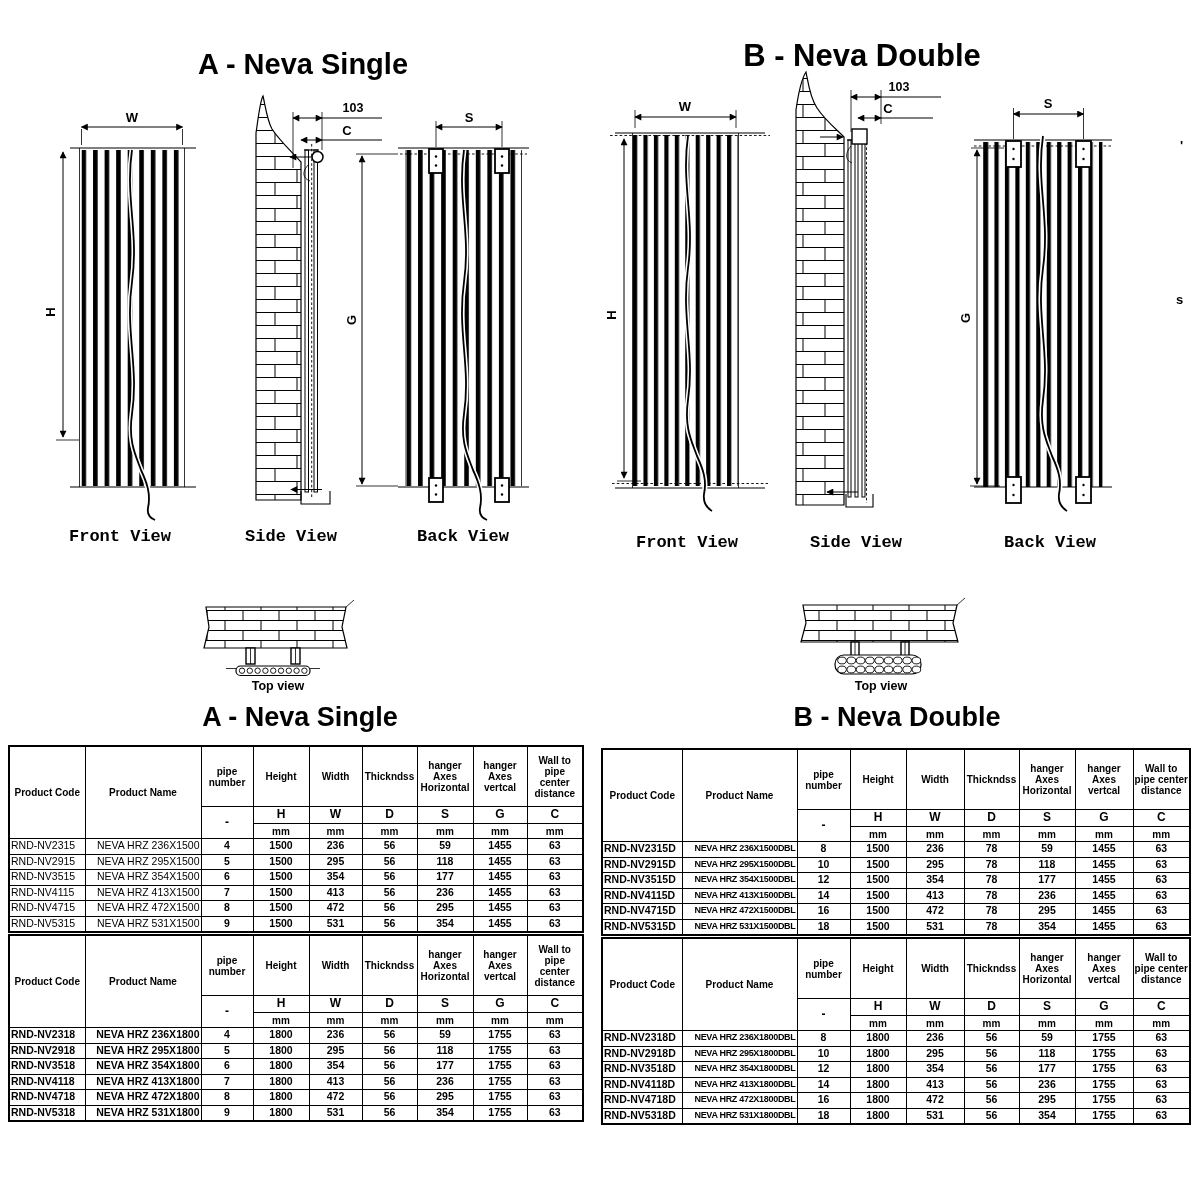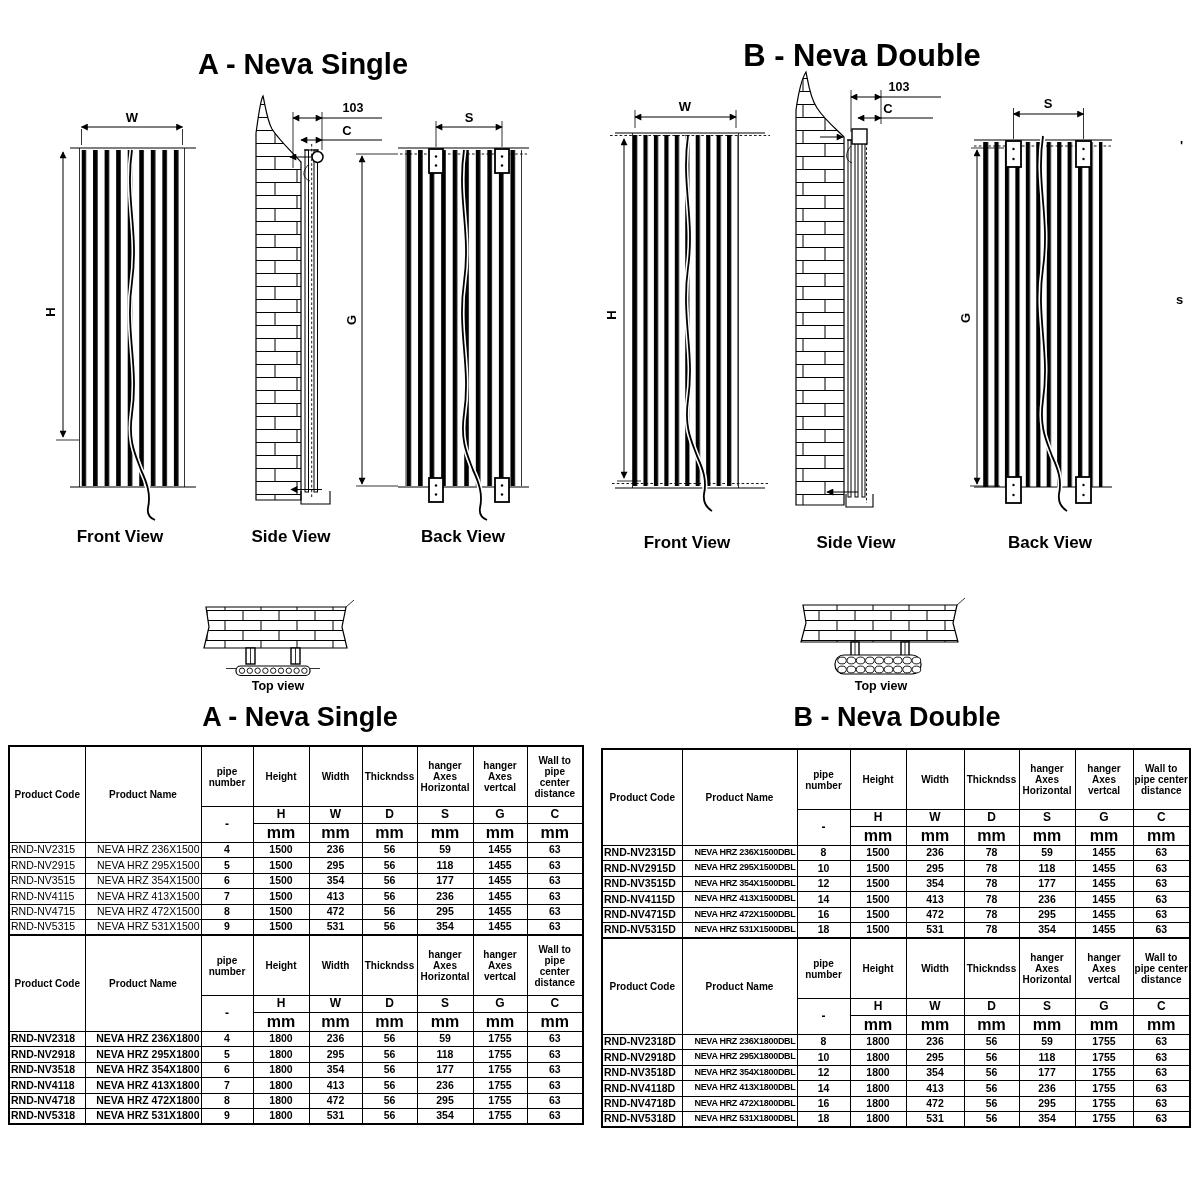--- a/index.html
+++ b/index.html
@@ -1,40 +1,40 @@
 <!DOCTYPE html>
 <html><head>
 <meta charset="utf-8">
 <style>
   html,body{margin:0;padding:0;background:#fff;}
   body{width:1200px;height:1200px;position:relative;overflow:hidden;
        font-family:"Liberation Sans",sans-serif;color:#000;}
   .abs{position:absolute;}
   .ttl{font-weight:bold;text-align:center;white-space:nowrap;}
-  .cap{font-weight:bold;text-align:center;font-size:17px;white-space:nowrap;}
+  .cap{font-weight:bold;text-align:center;font-size:17px;white-space:nowrap;font-family:Liberation Mono, monospace;}
   .cap-sm{font-weight:bold;text-align:center;font-size:12.5px;white-space:nowrap;}
   .stray{font-weight:bold;font-size:13px;}
   svg text{font-family:"Liberation Sans",sans-serif;font-weight:bold;fill:#000;text-anchor:middle;}
   
   .ln{stroke:#000;stroke-width:1.1;fill:none;}
   .thin{stroke:#000;stroke-width:0.8;fill:none;}
   .dash{stroke:#000;stroke-width:0.9;fill:none;stroke-dasharray:2.6 2.2;}
   .dim{stroke:#000;stroke-width:1;fill:none;}
   .halo{stroke:#fff;stroke-width:5;fill:none;}
   .wire{stroke:#000;stroke-width:1.8;fill:none;}
   .wht{fill:#fff;stroke:#000;}
   
   table.spec{position:absolute;border-collapse:collapse;table-layout:fixed;background:#fff;
              border:2.5px solid #000;}
   table.spec th,table.spec td{border:1.5px solid #000;padding:0 1px;text-align:center;
              vertical-align:middle;font-size:10px;line-height:1.1;font-weight:bold;color:#000;
              overflow:hidden;}
   table.spec tr.h1 th{height:59px;}
   table.spec tr.h2 td{height:16px;font-size:12px;}
-  table.spec tr.h3 td{height:14px;font-size:16px;}
+  table.spec tr.h3 td{height:14px;font-size:10px;}
   table.spec tbody tr{height:15.5px;padding-left:36px;}
   table.spec tbody td{font-size:10.5px;}
   table.spec tbody td:nth-child(1){text-align:left;}
   table.spec tbody td:nth-child(2){text-align:right;}
   table.spec.plain tbody td:nth-child(1),
   table.spec.plain tbody td:nth-child(2){font-weight:normal;font-size:10.5px;}
   table.spec.cond tbody td:nth-child(2){font-size:9px;letter-spacing:-0.3px;}
 </style>
 </head>
 <body>

